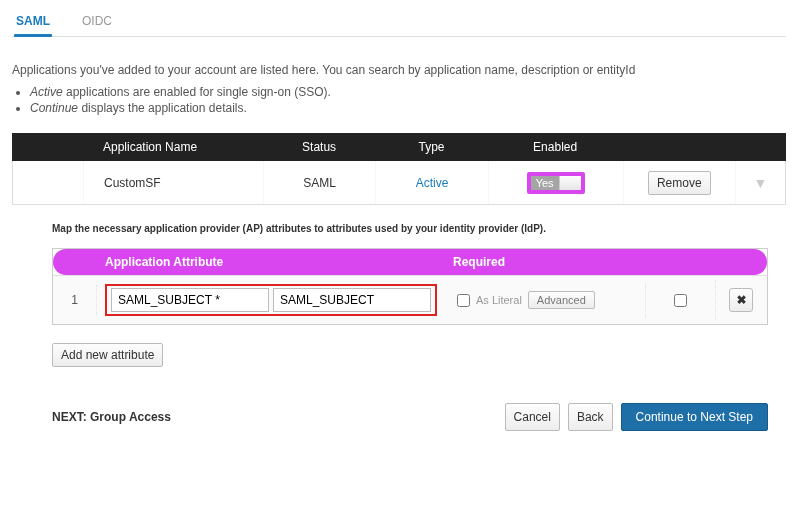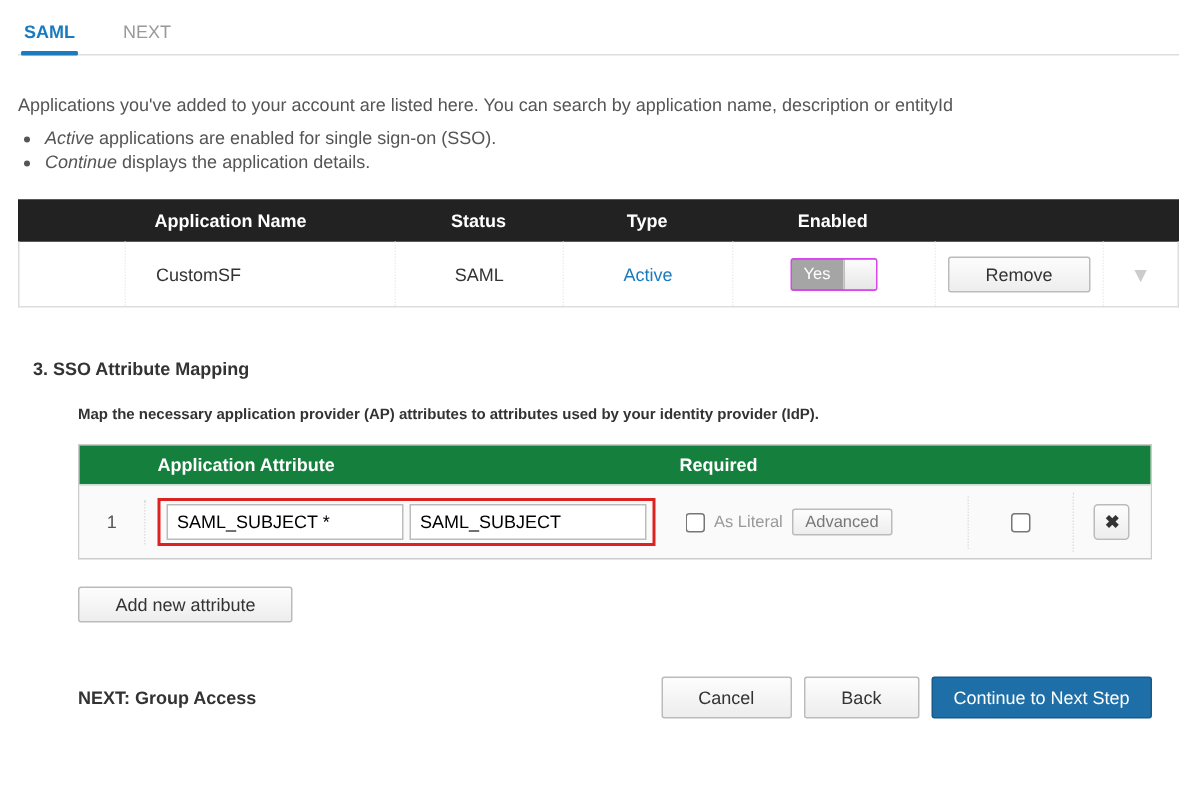--- a/index.html
+++ b/index.html
@@ -44,21 +44,21 @@
     border-radius: 1px;
   }
   .intro { margin: 26px 0 8px 0; color: #555; }
   .hint-list { margin: 6px 0 18px 18px; padding: 0; color: #555; }
   .hint-list li { margin: 2px 0; }
   .hdr-row {
     display: grid;
     grid-template-columns: 70px 1.6fr 1fr 1fr 1.2fr 1fr 50px;
     background: #222;
     color: #fff;
-    font-weight: bold;
+    font-weight: normal;
     font-size: 12px;
     border: 1px solid #222;
   }
   .hdr-row > div { padding: 6px 8px; text-align: center; }
   .hdr-row .col-name { text-align: left; padding-left: 20px; }
   .data-row {
     display: grid;
     grid-template-columns: 70px 1.6fr 1fr 1fr 1.2fr 1fr 50px;
     border: 1px solid #ddd;
     border-top: none;
@@ -72,21 +72,21 @@
     height: 100%;
     display: flex;
     align-items: center;
     justify-content: center;
   }
   .data-row > div:first-child { border-left: none; }
   .data-row .cell-name { justify-content: flex-start; padding-left: 20px; }
   .status-link { color: #1a7bbf; cursor: pointer; }
   .enabled-toggle {
     width: 58px; height: 22px;
-    border: 1px solid #d946ef;
+    border: 4px solid #d946ef;
     background: #737373;
     display: inline-flex;
     border-radius: 2px;
     overflow: hidden;
     text-align: center;
   }
   .enabled-toggle .yes {
     flex: 1;
     background: #a5a5a5;
     color: #fff;
@@ -95,21 +95,21 @@
   }
   .enabled-toggle .spacer {
     width: 22px;
     background: linear-gradient(#fdfdfd,#e6e6e6);
     border-left: 1px solid #ccc;
   }
   .btn {
     background: linear-gradient(#fdfdfd,#ededed);
     border: 1px solid #bbb;
     border-radius: 2px;
-    padding: 4px 24px;
+    padding: 4px 8px;
     font-size: 12px;
     cursor: pointer;
     color: #333;
   }
   .btn-small { padding: 2px 8px; font-size: 11px; color: #777; }
   .btn-primary {
     background: #1e6ea8;
     border: 1px solid #165b8c;
     color: #fff;
     padding: 6px 14px;
@@ -129,23 +129,24 @@
     color: #333;
     font-size: 10px;
   }
   .attr-table {
     margin: 0 18px 0 40px;
     border: 1px solid #ccc;
   }
   .attr-head {
     display: grid;
     grid-template-columns: 44px 1.4fr 2fr 200px 70px 52px;
-    background: #15803d;
-    color: #fff;
-    font-weight: bold;
+    background: #d946ef;
+    color: #fff;
+    font-weight: bold;
+    border-radius: 16px;
   }
   .attr-head > div { padding: 6px 8px; }
   .attr-head .ib { text-align: left; }
   .attr-head .req { text-align: left; }
   .attr-row {
     display: grid;
     grid-template-columns: 44px 1.4fr 2fr 200px 70px 52px;
     align-items: center;
     background: #fafafa;
     border-top: 1px solid #e0e0e0;
@@ -191,21 +192,21 @@
   
   .span-two { grid-column: 2 / span 2; }
 </style>
 </head>
 <body>
 
 <div class="page">
 
   <div class="tabs">
     <div class="tab active">SAML</div>
-    <div class="tab">NEXT</div>
+    <div class="tab">OIDC</div>
   </div>
 
   <div class="intro">Applications you've added to your account are listed here. You can search by application name, description or entityId</div>
   <ul class="hint-list">
     <li><i>Active</i><span> applications are enabled for single sign-on (SSO).</span></li>
     <li><i>Continue</i><span> displays the application details.</span></li>
   </ul>
 
   <div class="hdr-row">
     <div></div>
@@ -230,21 +231,20 @@
       </span>
     </div>
     <div>
         <button class="btn">Remove</button>
       </div>
     <div>
         <span class="expand-caret">▼</span>
       </div>
   </div>
 
-  <div class="section-step">3. SSO Attribute Mapping</div>
   <div class="section-sub">Map the necessary application provider (AP) attributes to attributes used by your identity provider (IdP).</div>
 
   <div class="attr-table">
     <div class="attr-head">
       <div></div>
       <div>Application Attribute</div>
       <div></div>
       <div class="req">Required</div>
       <div></div>
     </div>

